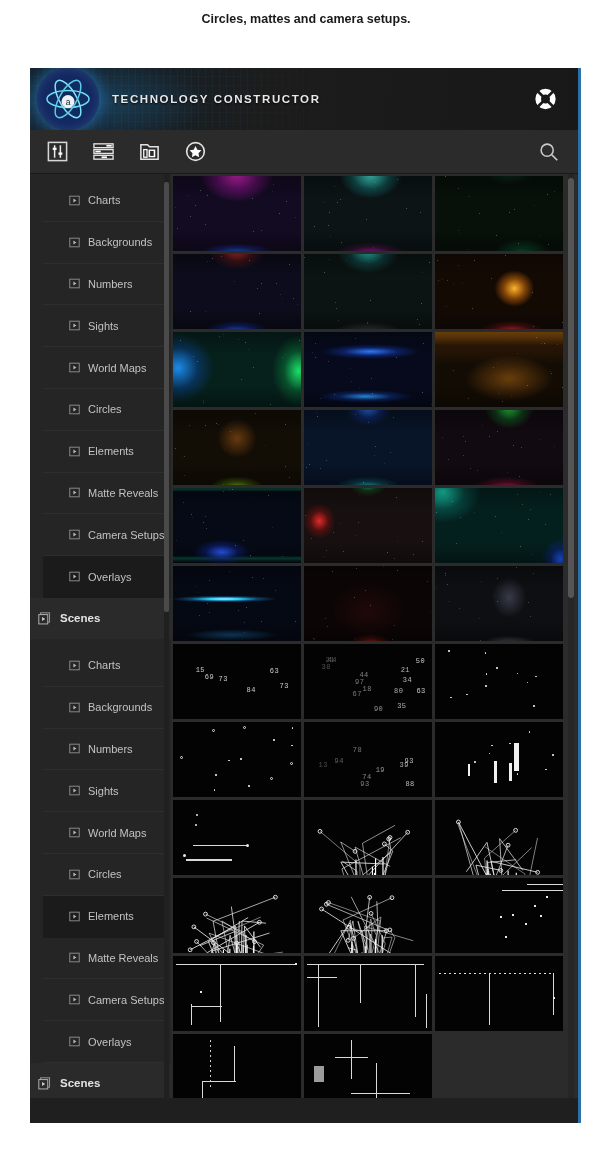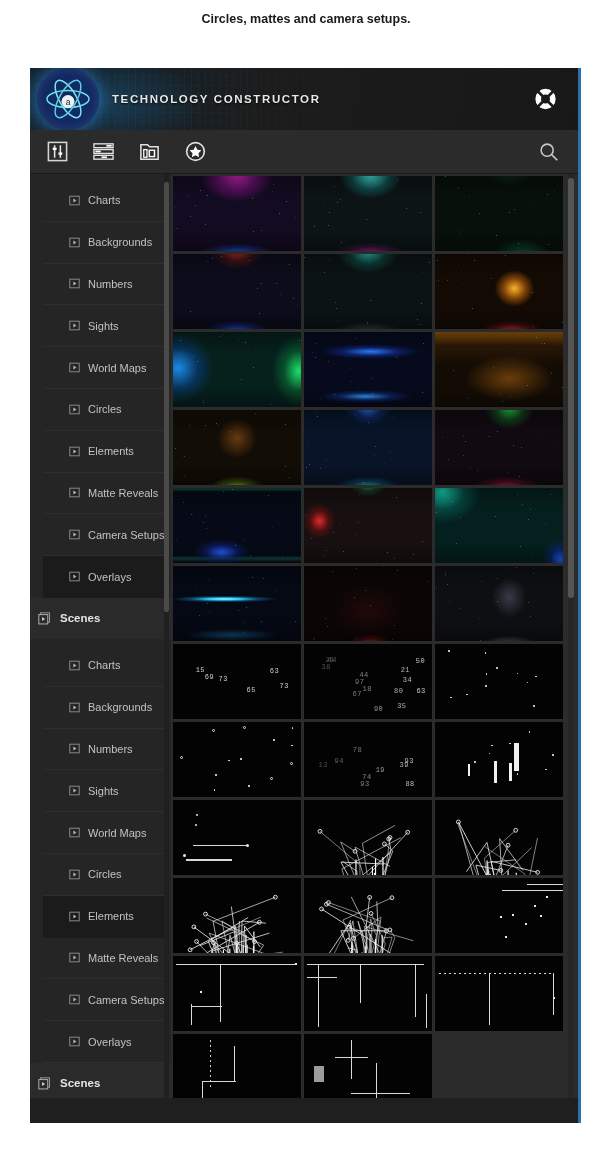--- a/index.html
+++ b/index.html
@@ -790,21 +790,21 @@
               <i style="position:absolute;left:46.2%;top:38.8%;width:1px;height:1px;background:rgba(255,255,255,0.09)"></i>
               <i style="position:absolute;left:72.5%;top:48.3%;width:1px;height:1px;background:rgba(255,255,255,0.23)"></i>
               <i style="position:absolute;left:48.4%;top:16.6%;width:1px;height:1px;background:rgba(255,255,255,0.23)"></i>
               <i style="position:absolute;left:63.2%;top:1.5%;width:1px;height:1px;background:rgba(255,255,255,0.22)"></i>
               <i style="position:absolute;left:11.0%;top:46.4%;width:1px;height:1px;background:rgba(255,255,255,0.14)"></i>
               <i style="position:absolute;left:34.6%;top:69.8%;width:1px;height:1px;background:rgba(255,255,255,0.11)"></i>
             </div>
           </div>
           <div class="thumb" title="numeric readouts on black">
             <div class="g" style="background:#030303"></div>
-            <span style="position:absolute;left:57.5%;top:56.3%;font:7px 'Liberation Mono',monospace;color:rgba(235,235,235,0.85);letter-spacing:.5px">65</span>
+            <span style="position:absolute;left:57.5%;top:56.3%;font:7px 'Liberation Mono',monospace;color:rgba(235,235,235,0.85);letter-spacing:.5px">84</span>
             <span style="position:absolute;left:35.5%;top:41.0%;font:7px 'Liberation Mono',monospace;color:rgba(235,235,235,0.85);letter-spacing:.5px">73</span>
             <span style="position:absolute;left:17.7%;top:29.0%;font:7px 'Liberation Mono',monospace;color:rgba(235,235,235,0.85);letter-spacing:.5px">15</span>
             <span style="position:absolute;left:83.2%;top:50.0%;font:7px 'Liberation Mono',monospace;color:rgba(235,235,235,0.85);letter-spacing:.5px">73</span>
             <span style="position:absolute;left:24.8%;top:38.4%;font:7px 'Liberation Mono',monospace;color:rgba(235,235,235,0.85);letter-spacing:.5px">69</span>
             <span style="position:absolute;left:75.6%;top:30.0%;font:7px 'Liberation Mono',monospace;color:rgba(235,235,235,0.85);letter-spacing:.5px">63</span>
           </div>
           <div class="thumb" title="scattered numeric tags on black">
             <div class="g" style="background:#030303"></div>
             <span style="position:absolute;left:16.7%;top:16.4%;font:7px 'Liberation Mono',monospace;color:rgba(235,235,235,0.33);letter-spacing:.5px">21</span>
             <span style="position:absolute;left:39.9%;top:44.7%;font:7px 'Liberation Mono',monospace;color:rgba(235,235,235,0.49);letter-spacing:.5px">97</span>

